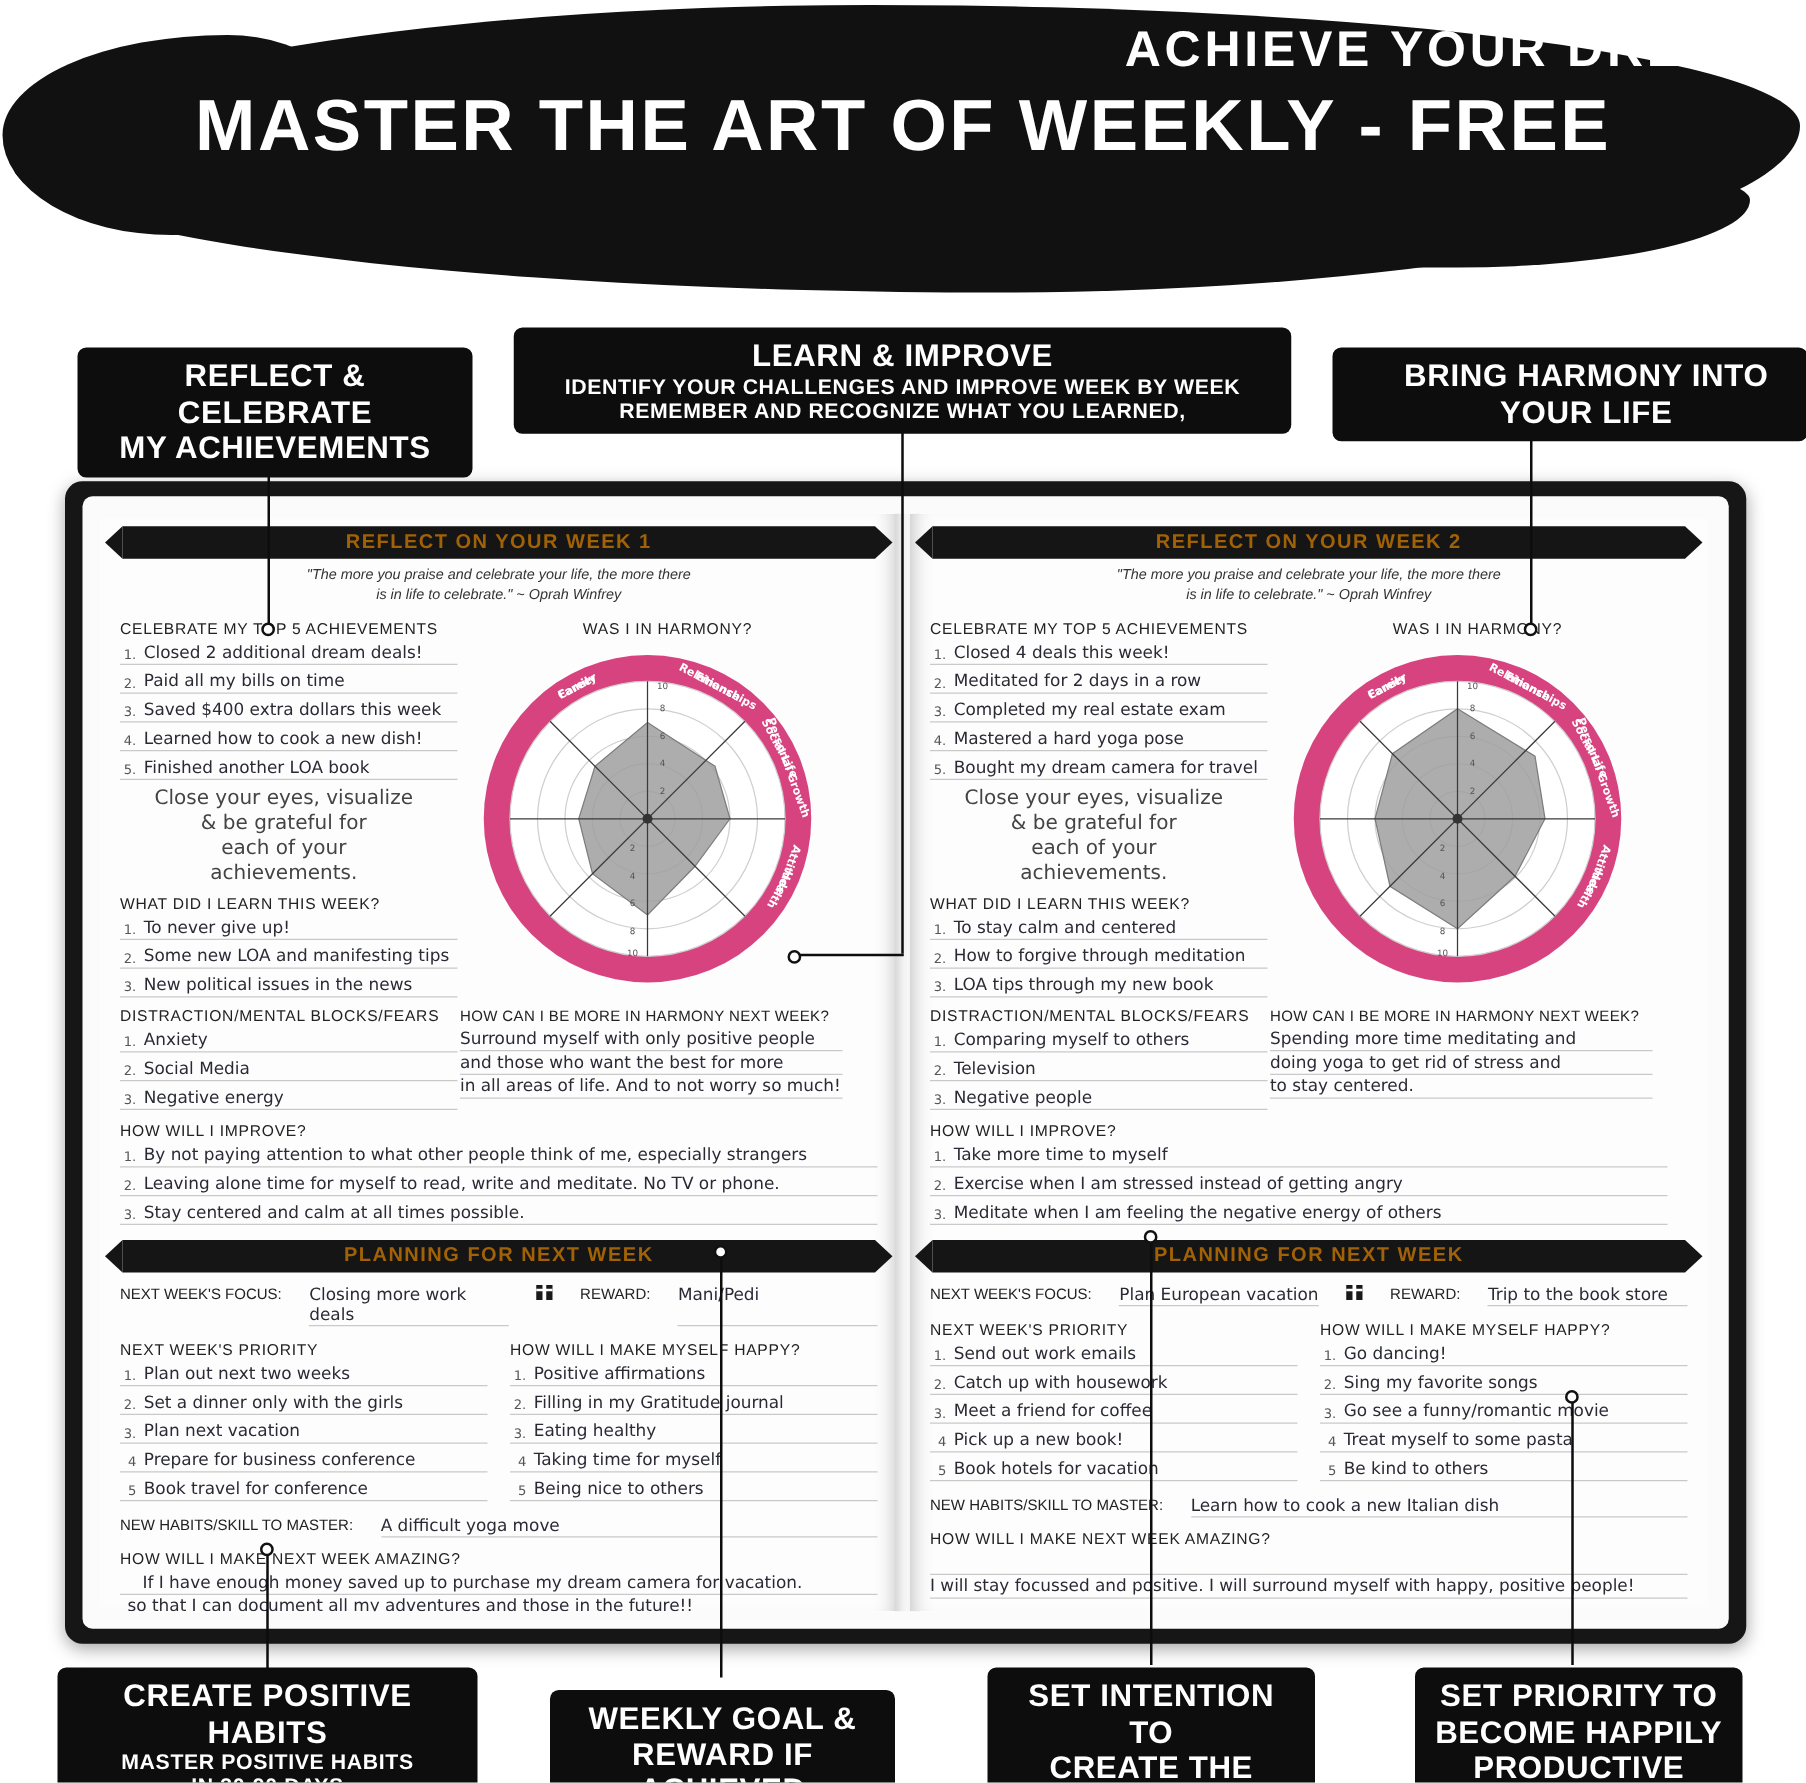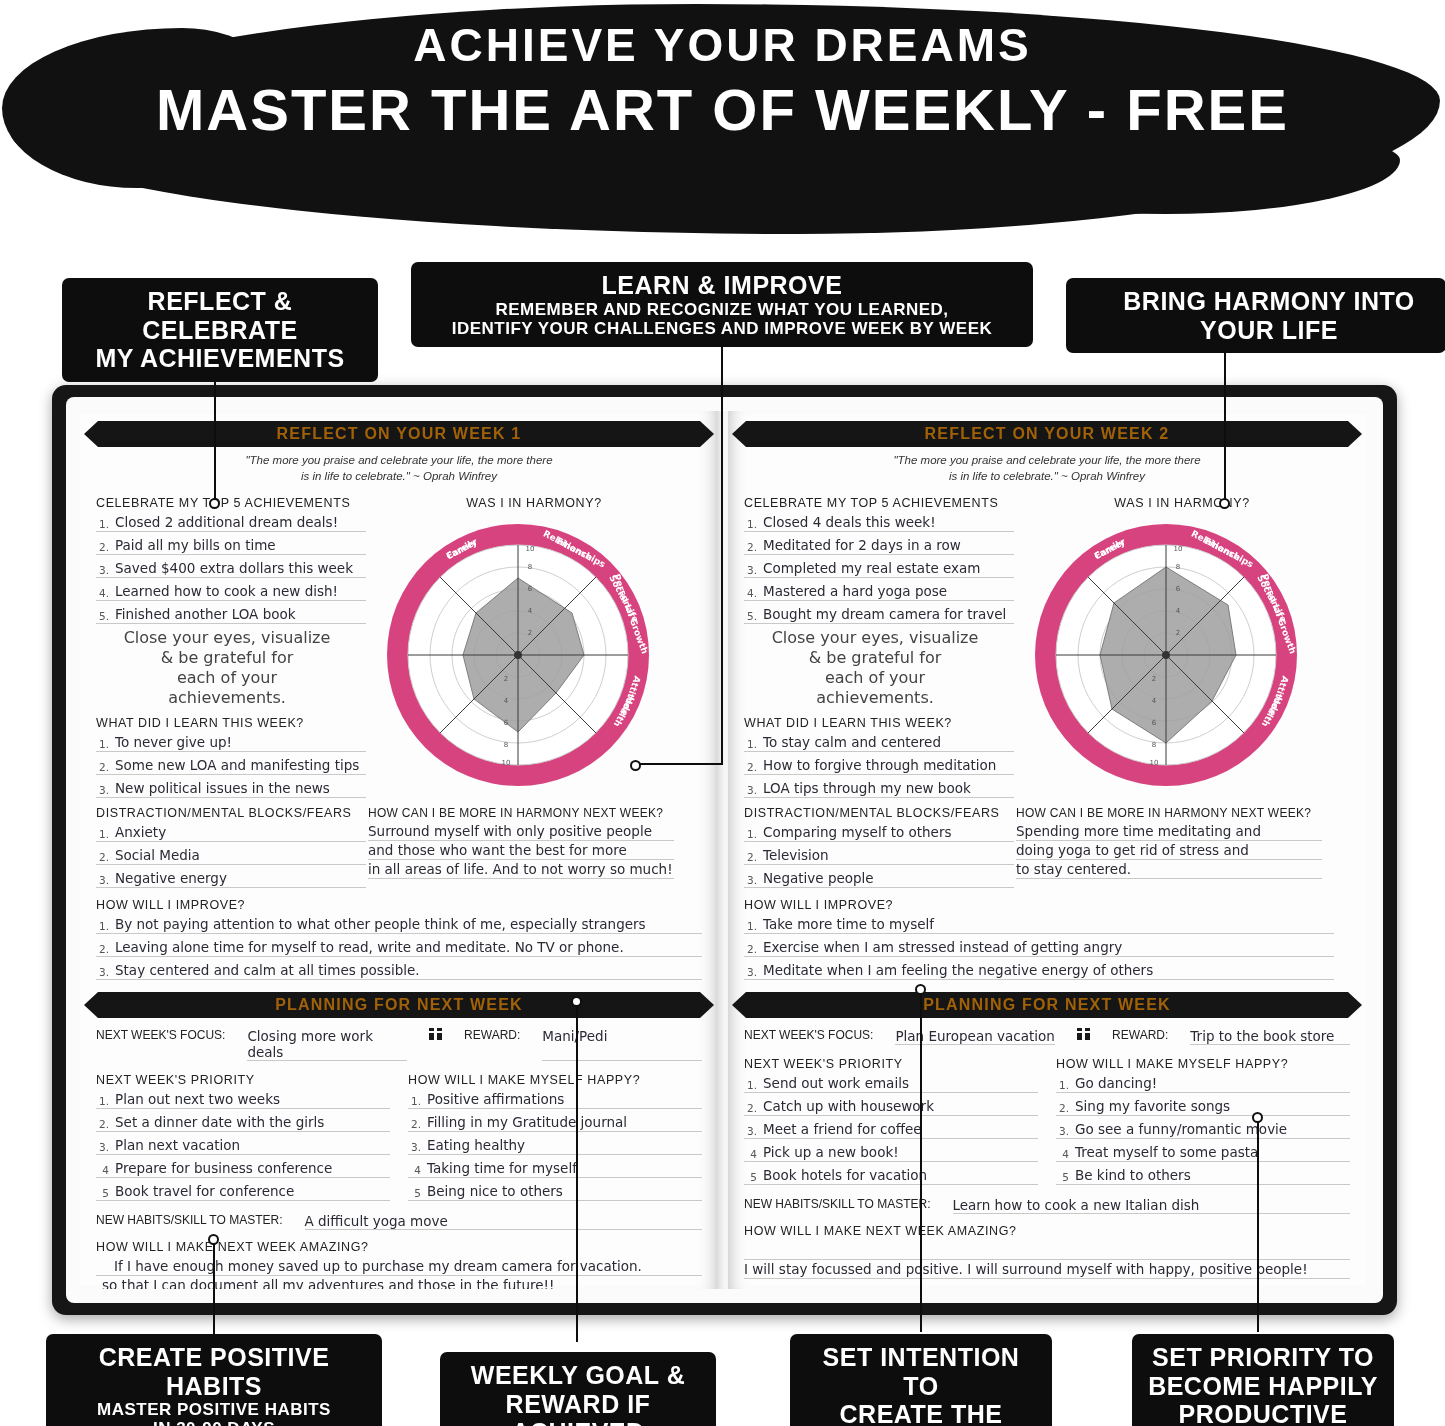--- a/index.html
+++ b/index.html
@@ -27,21 +27,21 @@
     background:#111;border-radius:60% 40% 55% 45% / 50% 60% 40% 50%;
   }
   .brush:after{
     content:"";position:absolute;right:40px;top:120px;width:520px;height:90px;
     background:#111;border-radius:50% 50% 45% 55% / 60% 40% 60% 40%;
   }
   .banner-text {
     position:absolute; left:0; top:18px; width:1445px; text-align:center;
     color:#fff; letter-spacing:2px;
   }
-  .banner-line1 { font-size:46px; font-weight:bold; letter-spacing:3px; }
+  .banner-line1 { font-size:40px; font-weight:bold; letter-spacing:3px;text-align:right; }
   .banner-line2 { font-size:58px; font-weight:bold; letter-spacing:2px; margin-top:4px; }
   .banner-line3 { font-size:33px; font-weight:bold; letter-spacing:3px; margin-top:6px; }
 
   
   .callout {
     position:absolute;
     background:#0d0d0d; color:#fff;
     border-radius:7px;
     text-align:center;
     padding:9px 14px;
@@ -157,22 +157,22 @@
 
 <div class="callout" style="left:62px; top:278px; width:316px;">
   <span class="big">REFLECT &amp; CELEBRATE</span>
   <span class="big">MY ACHIEVEMENTS</span>
 </div>
 <div class="leader" style="left:214px; top:338px; width:2px; height:166px;"></div>
 <div class="dot" style="left:209px; top:498px;"></div>
 
 <div class="callout" style="left:411px; top:262px; width:622px;">
   <span class="big">LEARN &amp; IMPROVE</span>
+  <span class="small">IDENTIFY YOUR CHALLENGES AND IMPROVE WEEK BY WEEK</span>
   <span class="small">REMEMBER AND RECOGNIZE WHAT YOU LEARNED,</span>
-  <span class="small">IDENTIFY YOUR CHALLENGES AND IMPROVE WEEK BY WEEK</span>
 </div>
 <div class="leader" style="left:721px; top:345px; width:2px; height:418px;"></div>
 <div class="leader" style="left:640px; top:763px; width:83px; height:2px;"></div>
 <div class="dot" style="left:630px; top:760px;"></div>
 
 <div class="callout" style="left:1066px; top:278px; width:380px;padding-left:40px;">
   <span class="big">BRING HARMONY INTO</span>
   <span class="big">YOUR LIFE</span>
 </div>
 <div class="leader" style="left:1224px; top:338px; width:2px; height:166px;"></div>
@@ -352,21 +352,21 @@
         <div class="plan-grid">
           <div class="plan-col">
             <div class="col-head">NEXT WEEK'S PRIORITY</div>
             <ul class="num-list hand">
               <li>
                   <span class="n">1.</span>
                   <span class="t">Plan out next two weeks</span>
                 </li>
               <li>
                   <span class="n">2.</span>
-                  <span class="t">Set a dinner date with the girls</span>
+                  <span class="t">Set a dinner only with the girls</span>
                 </li>
               <li>
                   <span class="n">3.</span>
                   <span class="t">Plan next vacation</span>
                 </li>
               <li>
                   <span class="n">4</span>
                   <span class="t">Prepare for business conference</span>
                 </li>
               <li>

